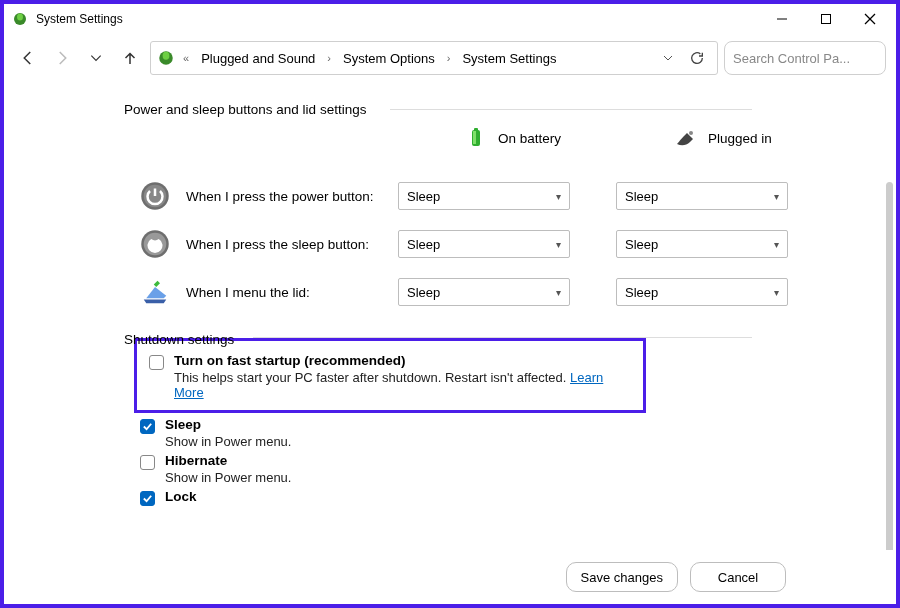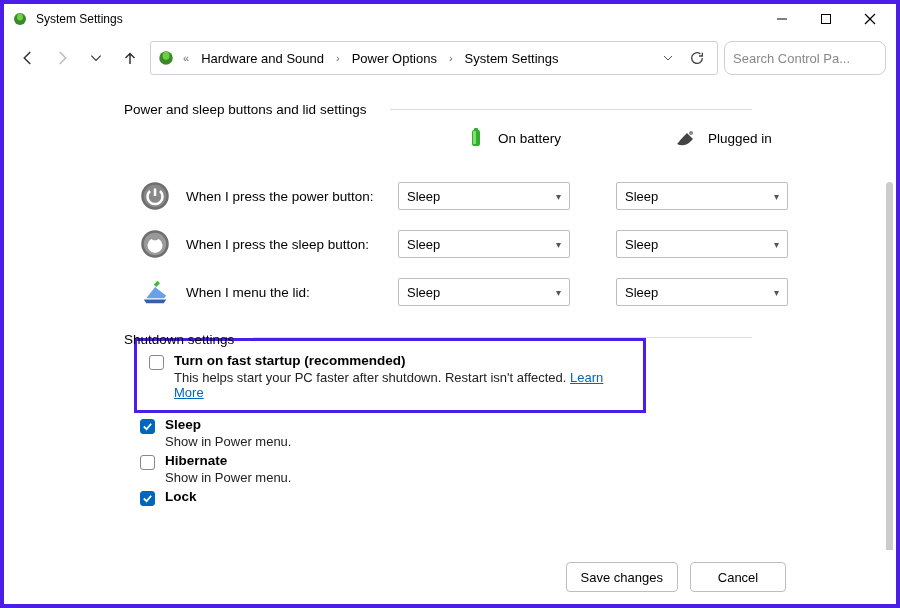--- a/index.html
+++ b/index.html
@@ -49,21 +49,21 @@
   .ck-row { display:flex; align-items:flex-start; gap:10px; margin: 4px 0 2px 112px; }
   .highlight .ck-row { margin-left: 2px; }
   .ck { width:15px; height:15px; border:1px solid #888; border-radius:3px; margin-top:2px; background:#fff; flex:none; display:flex; align-items:center; justify-content:center; }
   .ck.checked { background:#0067c0; border-color:#0067c0; }
   .ck.checked svg { width:11px; height:11px; }
   .ck-text strong { font-weight:600; font-size:13.5px; }
   .ck-text .sub { font-size:13px; color:#222; margin-top:2px; }
   .link { color:#0067c0; text-decoration: underline; cursor:pointer; }
   
   .footer { height:54px; display:flex; align-items:center; justify-content:flex-end; gap:12px; padding: 0 110px 0 0; }
-  .btn { min-width:96px; height:30px; border:1px solid #bdbdbd; border-radius:4px; background:#fff; display:flex; align-items:center; justify-content:center; font-size:13px; padding: 0 14px; }
+  .btn { min-width:96px; height:30px; border:1px solid #bdbdbd; border-radius:10px; background:#fff; display:flex; align-items:center; justify-content:center; font-size:13px; padding: 0 14px; }
   
   svg { display:block; }
 </style>
 </head>
 <body>
 
 <div class="frame">
 
   <div class="titlebar">
     <span class="app-icon">
@@ -115,23 +115,23 @@
     </div>
 
     <div class="addrbox">
       <span class="addr-icon">
         <svg viewBox="0 0 16 16">
             <circle cx="8" cy="8" r="6" fill="#3a8a2a"></circle>
             <ellipse cx="8" cy="6" rx="3" ry="3.6" fill="#6dcf43"></ellipse>
           </svg>
       </span>
       <span class="addr-sep">«</span>
-      <span class="crumb">Hardware and Sound</span>
+      <span class="crumb">Plugged and Sound</span>
       <span class="addr-sep">›</span>
-      <span class="crumb">Power Options</span>
+      <span class="crumb">System Options</span>
       <span class="addr-sep">›</span>
       <span class="crumb">System Settings</span>
       <span class="addr-spacer"></span>
       <span class="chev">
         <svg width="12" height="12" viewBox="0 0 24 24">
             <path d="M4 8l8 8 8-8" fill="none" stroke="#555" stroke-width="2"></path>
           </svg>
       </span>
       <span class="refresh">
         <svg width="16" height="16" viewBox="0 0 24 24">

